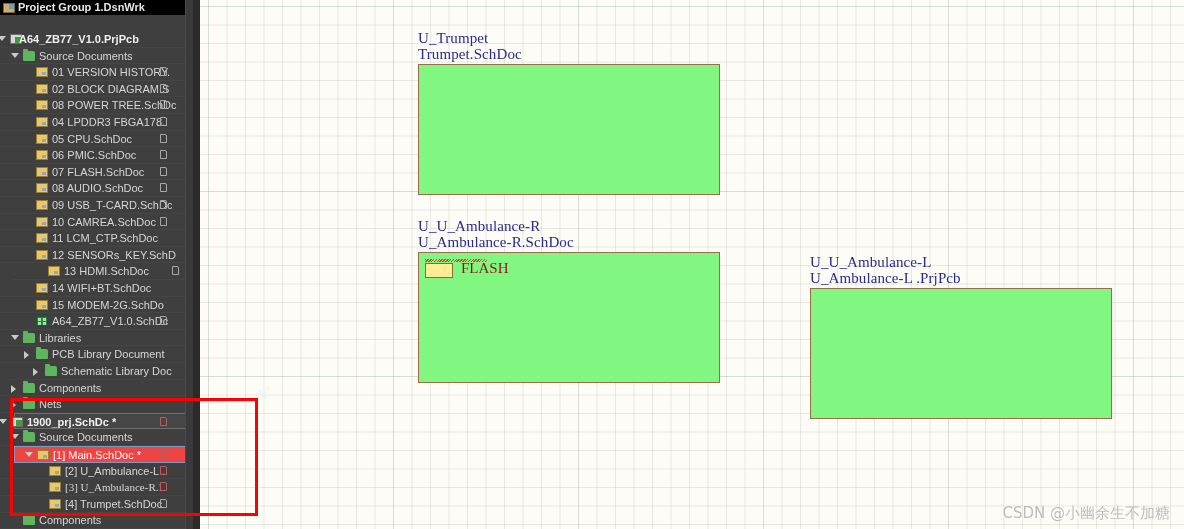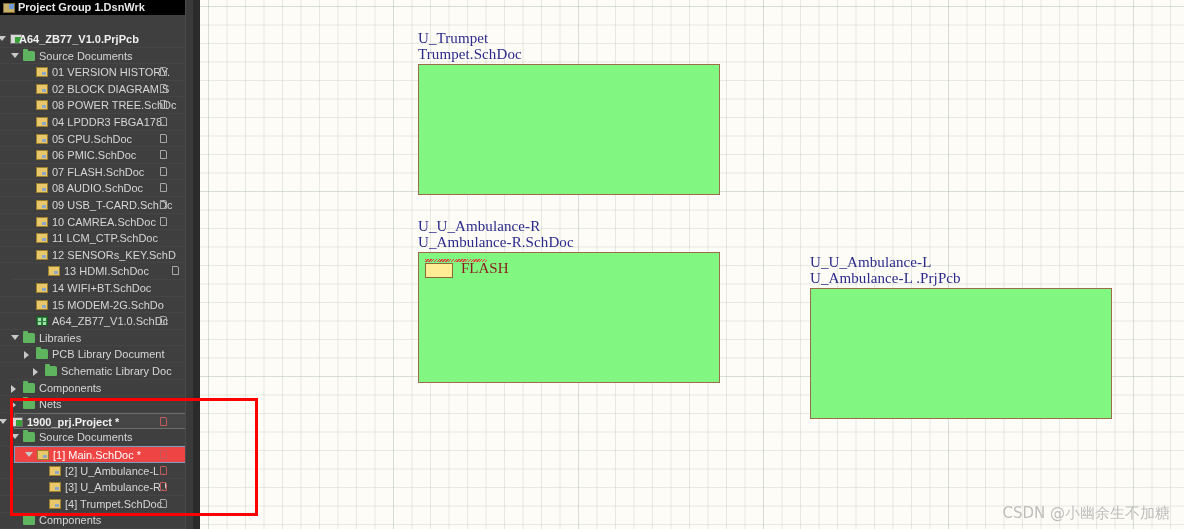--- a/index.html
+++ b/index.html
@@ -378,40 +378,40 @@
           <span class="lbl" style="left: 39px;">Components</span>
         </div>
         <div class="row" style="position: absolute; left: 0px; right: 0px; top: 381.2px;">
           <span class="exp right" style="left: 11px;"></span>
           <span class="ic ic-folder" style="left: 23px;"></span>
           <span class="lbl" style="left: 39px;">Nets</span>
         </div>
         <div class="row bold focusbox" style="position: absolute; left: 14px; right: 6px; top: 397.8px;">
           <span class="exp down" style="left: -16px;"></span>
           <span class="ic ic-prj" style="left: -4px;"></span>
-          <span class="lbl" style="left: 12px;">1900_prj.Project *</span>
+          <span class="lbl" style="left: 12px;">1900_prj.SchDc *</span>
           <span class="docg red" style="left: 145px;"></span>
         </div>
         <div class="row" style="position: absolute; left: 0px; right: 0px; top: 414.4px;">
           <span class="exp down" style="left: 11px;"></span>
           <span class="ic ic-folder" style="left: 23px;"></span>
           <span class="lbl" style="left: 39px;">Source Documents</span>
         </div>
         <div class="row sel" style="position: absolute; left: 14px; right: 6px; top: 431px;">
           <span class="exp down" style="left: 10px;"></span>
           <span class="ic ic-sch" style="left: 22px;"></span>
           <span class="lbl" style="left: 38px;">[1] Main.SchDoc *</span>
           <span class="docg red" style="left: 145px;"></span>
         </div>
         <div class="row" style="position: absolute; left: 0px; right: 0px; top: 447.6px;">
           <span class="ic ic-sch" style="left: 49px;"></span>
           <span class="lbl" style="left: 65px;">[2] U_Ambulance-L .</span>
           <span class="docg red" style="left: 160px;"></span>
         </div>
-        <div class="row" style="position: absolute; left: 0px; right: 0px; top: 464.2px;">
+        <div class="row" style="position: absolute; left: 0px; right: 0px; top: 464.2px; font-family: Liberation Serif, serif;">
           <span class="ic ic-sch" style="left: 49px;"></span>
           <span class="lbl" style="left: 65px;">[3] U_Ambulance-R.!</span>
           <span class="docg red" style="left: 160px;"></span>
         </div>
         <div class="row" style="position: absolute; left: 0px; right: 0px; top: 481px;">
           <span class="ic ic-sch" style="left: 49px;"></span>
           <span class="lbl" style="left: 65px;">[4] Trumpet.SchDoc</span>
           <span class="docg" style="left: 160px;"></span>
         </div>
         <div class="row" style="position: absolute; left: 0px; right: 0px; top: 497.4px;">

